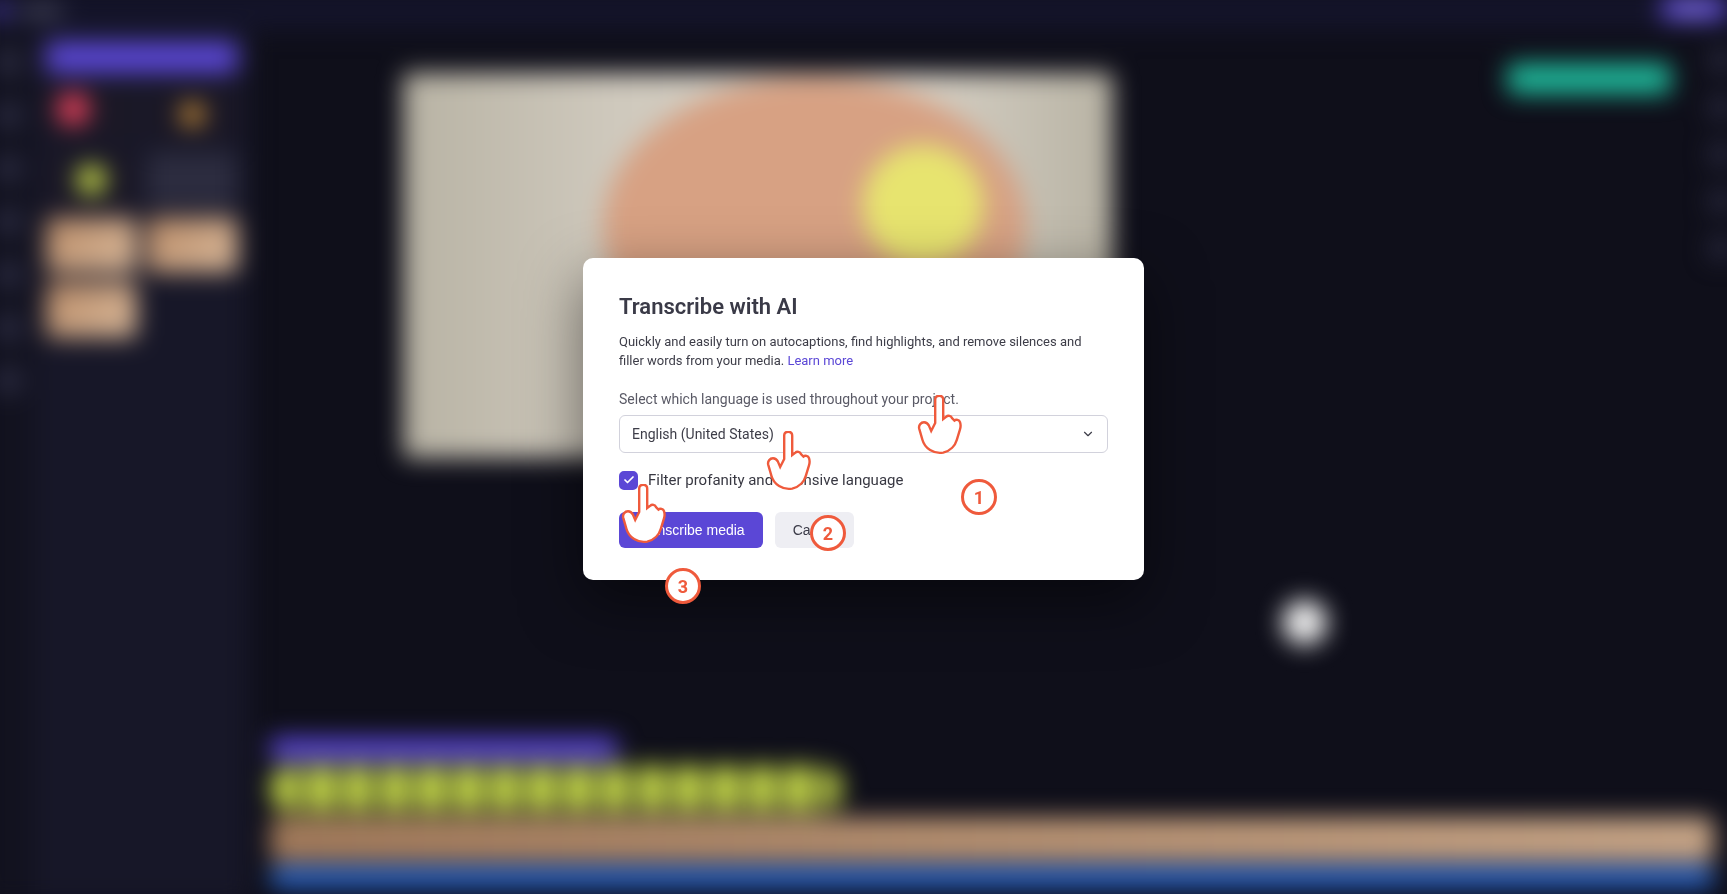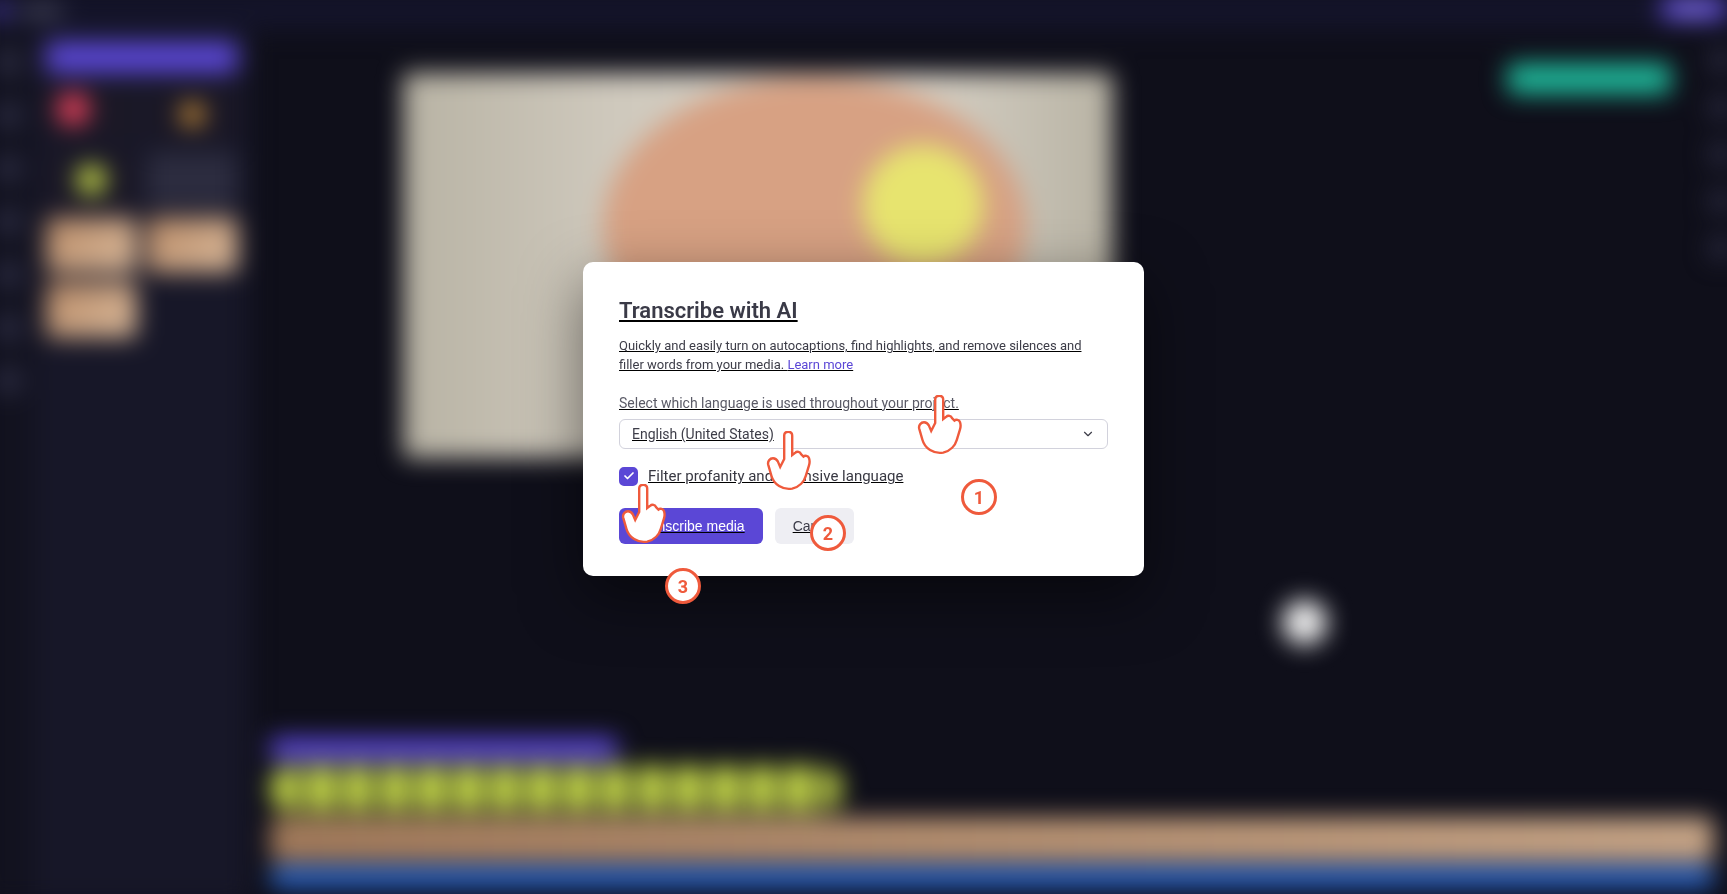--- a/index.html
+++ b/index.html
@@ -132,21 +132,20 @@
       display: flex; align-items: center; justify-content: center;
     }
     .modal {
       width: 561px;
       background: #fff;
       border-radius: 10px;
       padding: 36px 36px 32px 36px;
       box-shadow: 0 20px 60px rgba(0,0,0,0.5);
       position: relative;
       top: -28px;
-      text-decoration: underline;
     }
     .modal h1 {
       color: #3a3a47;
       font-size: 22px;
       font-weight: 600;
       margin-bottom: 14px;
     }
     .modal p.desc {
       color: #3d3d48;
       font-size: 13px;
@@ -157,21 +156,21 @@
       text-decoration: none;
     }
     .modal .lang-label {
       color: #5a5a66;
       font-size: 14px;
       margin-top: 20px;
       margin-bottom: 8px;
     }
     .lang-select {
       width: 100%;
-      height: 30px;
+      height: 38px;
       border: 1px solid #d2d2dc;
       border-radius: 6px;
       display: flex;
       align-items: center;
       justify-content: space-between;
       padding: 0 12px;
       font-size: 14px;
       color: #3d3d48;
       background: #fff;
       cursor: pointer;

